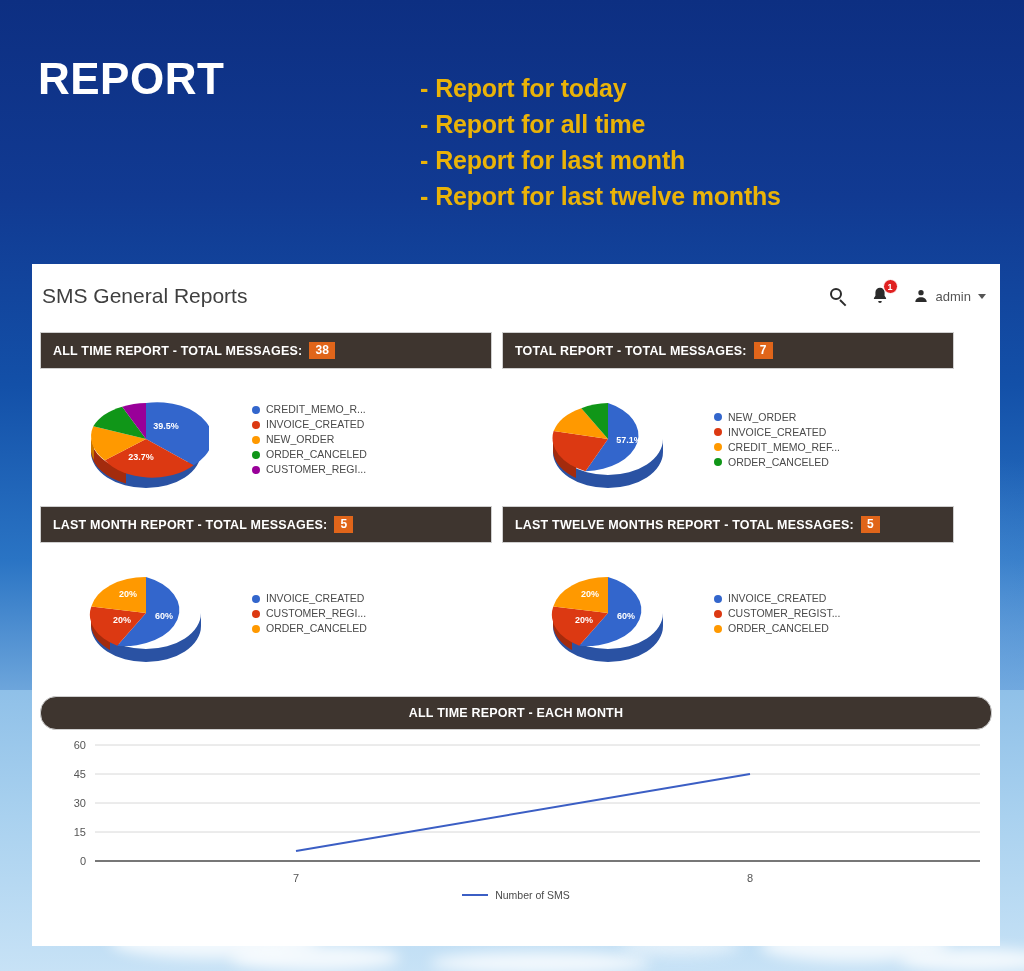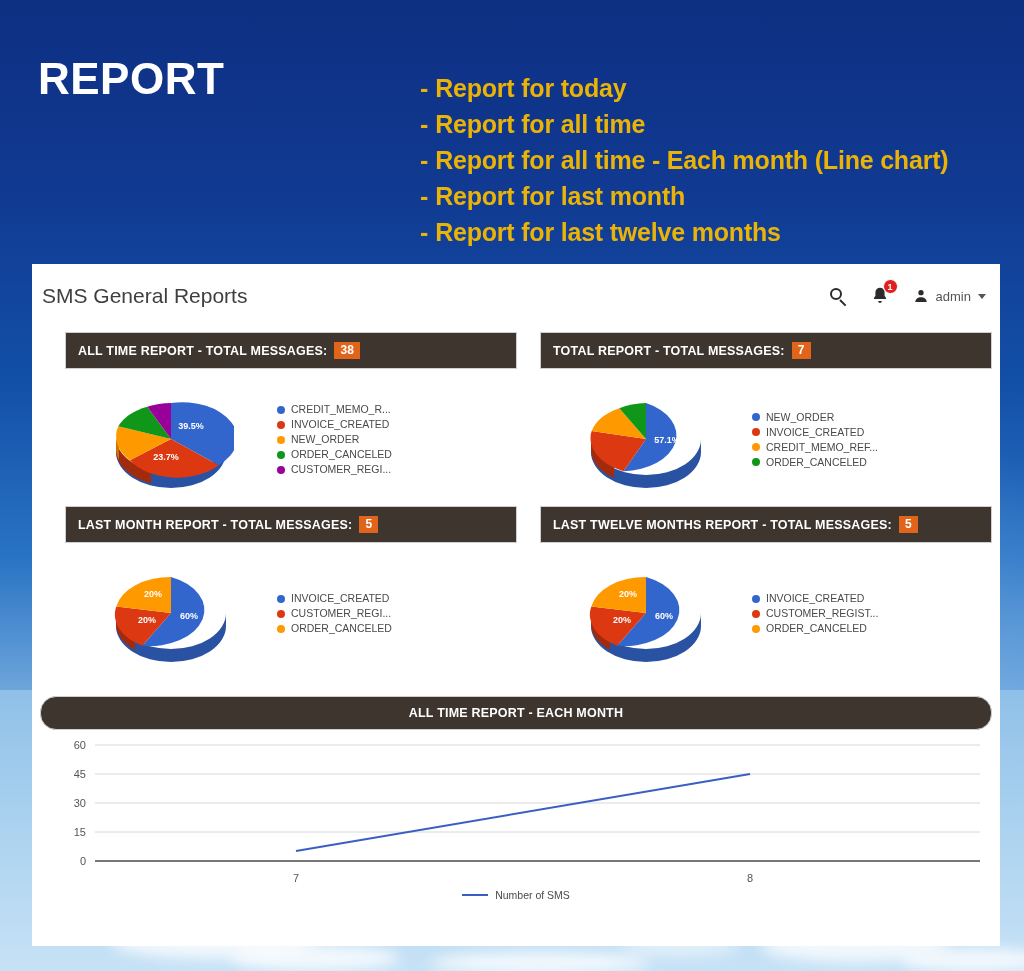--- a/index.html
+++ b/index.html
@@ -79,21 +79,21 @@
   }
   .user-wrap { display:flex; align-items:center; gap:7px; cursor:pointer; }
   .user-name { font-size:13px; color:#555; }
   .caret {
     width:0; height:0; border-left:4px solid transparent; border-right:4px solid transparent;
     border-top:5px solid #555;
   }
 
   
   #reports { padding:0 8px; }
-  .row { display:flex; gap:23px; padding:0 0 0 0;justify-content:flex-end; }
+  .row { display:flex; gap:10px; padding:0 0 0 0; }
   .card { width:452px; }
   .card.wide { width:100%; }
   .bar {
     background:#3e352f; color:#ffffff;
     font-size:12.5px; font-weight:bold; letter-spacing:0.2px;
     padding:9px 12px; display:flex; align-items:center; gap:7px;
     border:1px solid #cfcfcf;
   }
   .bar.center { justify-content:center;border-radius:16px; }
   .count-badge {
@@ -128,21 +128,20 @@
   <div class="cloud c4"></div>
   <div class="cloud c5"></div>
   <div class="cloud c6"></div>
 </div>
 
 <div id="banner">
   <div id="report-title">REPORT</div>
   <div id="bullet-list">
     <div class="bullet"><span class="dash">-</span><span>Report for today</span></div>
     <div class="bullet"><span class="dash">-</span><span>Report for all time</span></div>
-    <div class="bullet"><span class="dash">-</span><span>Report for all time - Each month (Line chart)</span></div>
     <div class="bullet"><span class="dash">-</span><span>Report for last month</span></div>
     <div class="bullet"><span class="dash">-</span><span>Report for last twelve months</span></div>
   </div>
 </div>
 
 <div id="app-panel">
 
   <div id="app-header">
     <div id="app-title">SMS General Reports</div>
     <div id="header-tools">

